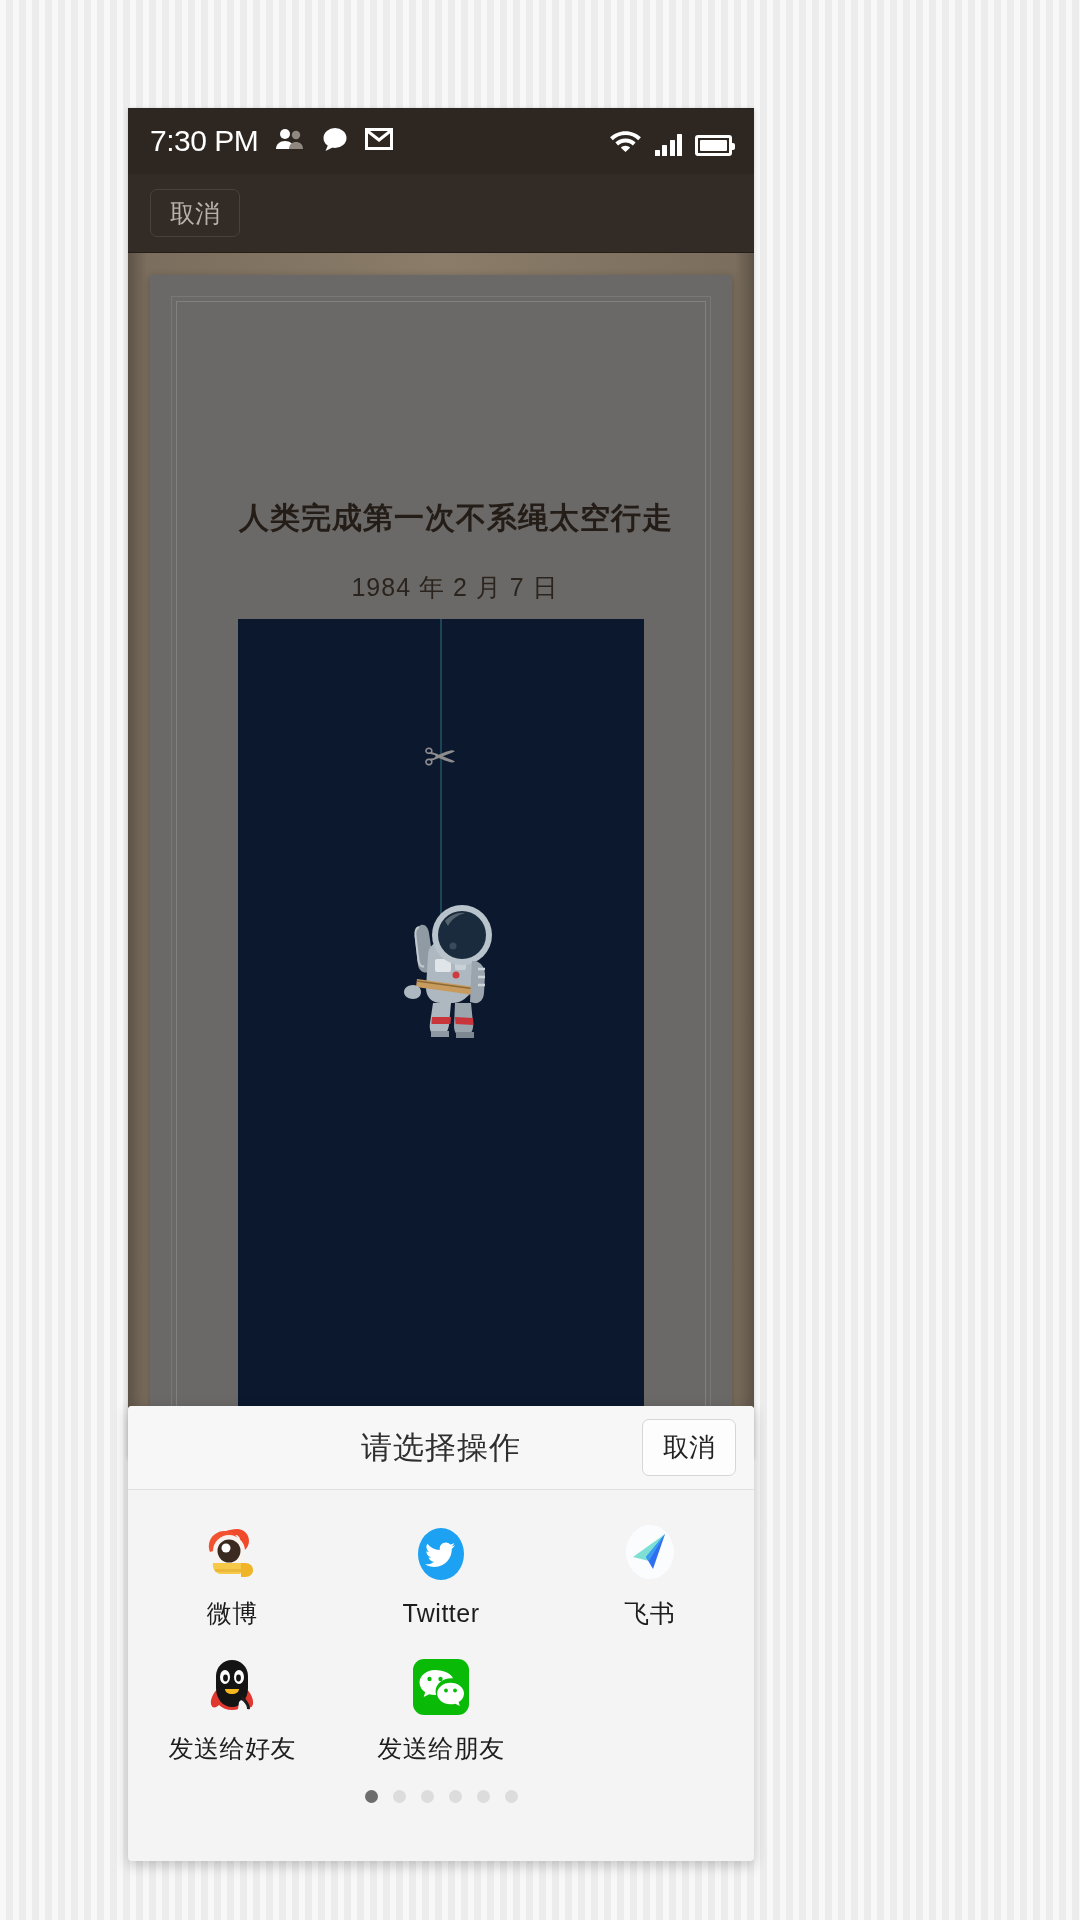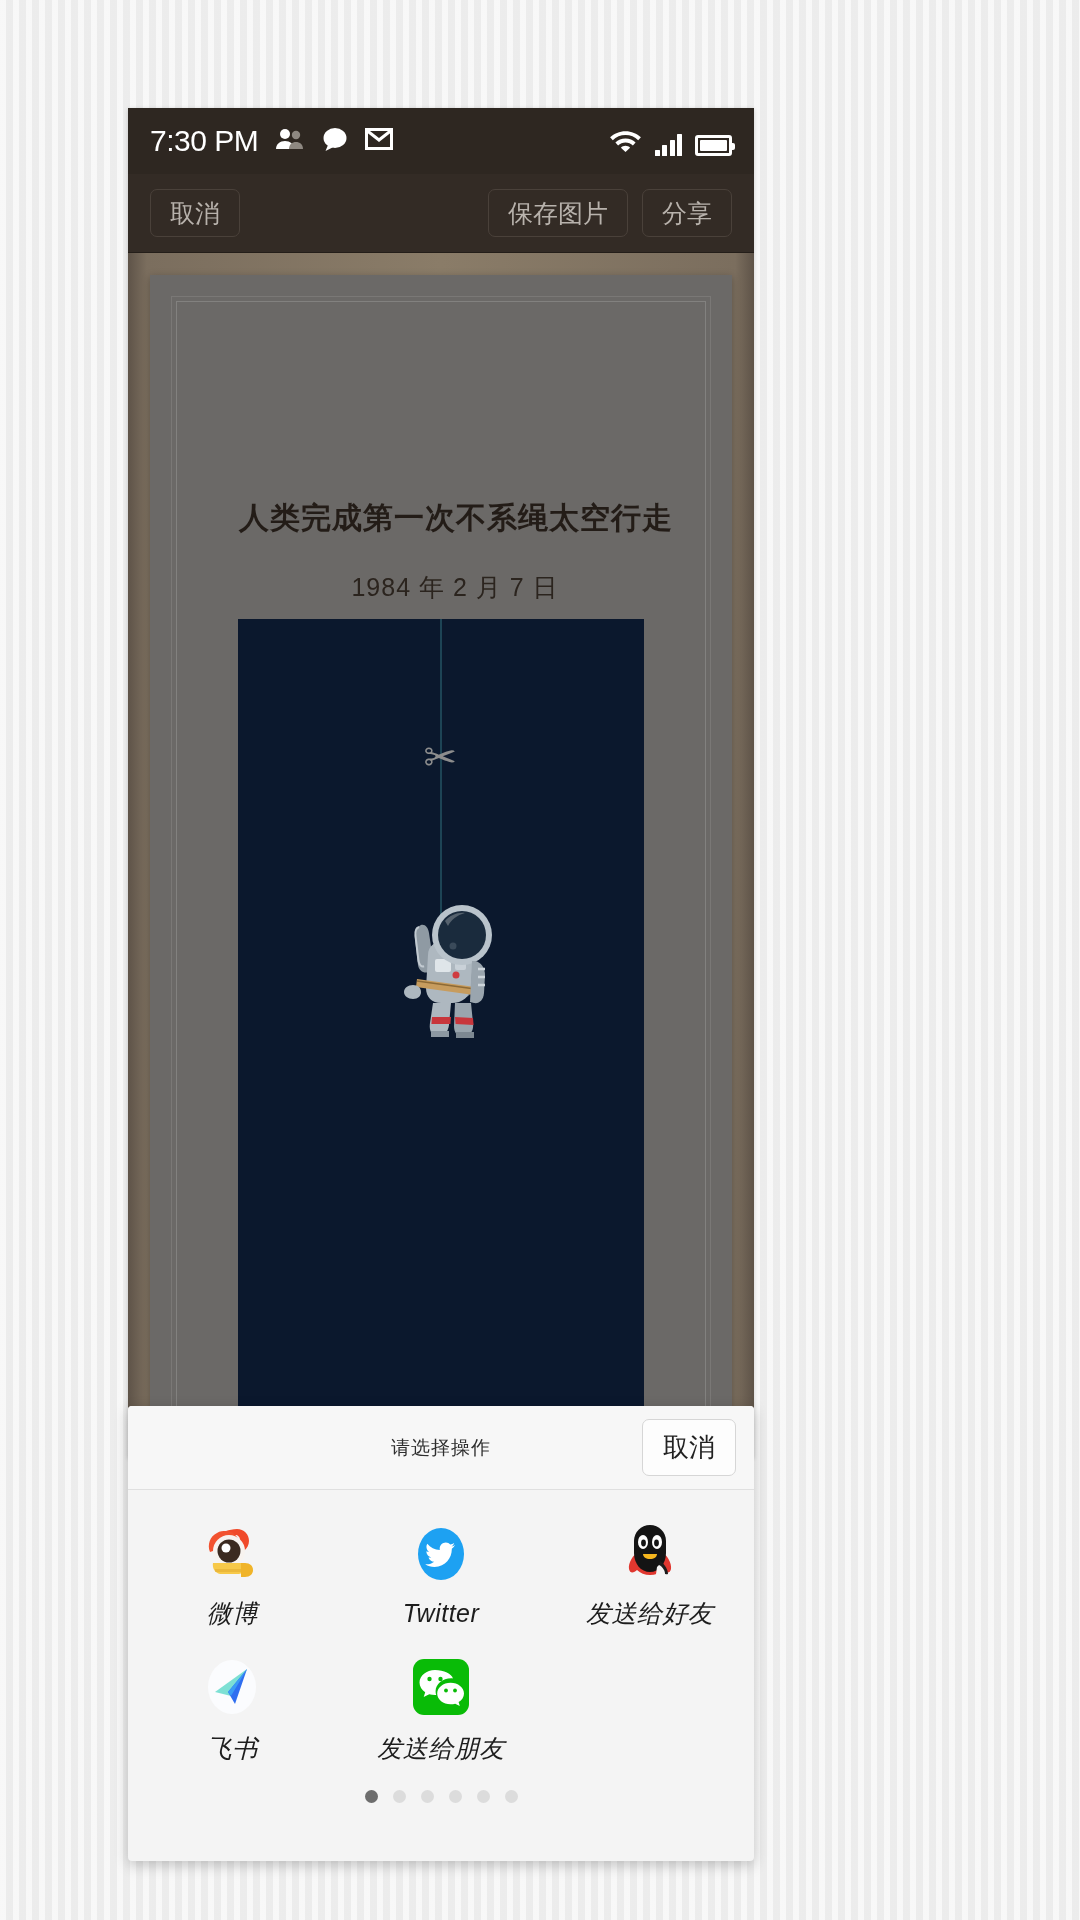--- a/index.html
+++ b/index.html
@@ -186,21 +186,21 @@
     border-bottom: 1px solid #e0e0e0;
     display: flex;
     align-items: center;
     padding: 0 18px;
     position: relative;
   }
   #sheet-title {
     position: absolute;
     left: 0; right: 0;
     text-align: center;
-    font-size: 19px;
+    font-size: 31px;
     color: #2f2f2f;
     letter-spacing: 1px;
   }
   #sheet-cancel {
     margin-left: auto;
     position: relative;
     z-index: 2;
     background: #fdfdfd;
     border: 1px solid #d6d6d6;
     border-radius: 7px;
@@ -208,21 +208,20 @@
     font-family: "Liberation Sans", "DejaVu Sans", sans-serif;
     color: #222;
     padding: 10px 20px;
     cursor: pointer;
   }
   #apps-grid {
     display: grid;
     grid-template-columns: repeat(3, 1fr);
     grid-auto-rows: 135px;
     padding: 18px 0 0 0;
-    font-style: italic;
   }
   .app {
     display: flex;
     flex-direction: column;
     align-items: center;
     justify-content: center;
     gap: 14px;
     cursor: pointer;
   }
   .app-icon { width: 62px; height: 62px; position: relative; }
@@ -284,24 +283,20 @@
           <i></i>
       </span>
       <span class="battery sicon">
           <span></span>
         </span>
     </div>
   </div>
 
   <div id="toolbar">
     <button class="tbtn">取消</button>
-    <div id="toolbar-right">
-      <button class="tbtn">保存图片</button>
-      <button class="tbtn">分享</button>
-    </div>
   </div>
 
   <div id="preview">
     <div id="card">
       <div id="card-inner-frame"></div>
       <div id="card-title">人类完成第一次不系绳太空行走</div>
       <div id="card-date">1984 年 2 月 7 日</div>
 
       <div id="illustration">
         <div id="tether"></div>
@@ -371,51 +366,51 @@
     </div>
 
     <div class="app">
       <span class="app-icon">
         <svg width="62" height="62" viewBox="0 0 62 62">
           <ellipse cx="31" cy="31" rx="23" ry="26" fill="#1da1f2"></ellipse>
           <path d="M45 22c-1 .7-2.3 1.2-3.5 1.4 1.3-.8 2.2-2 2.7-3.4-1.2.7-2.5 1.2-3.9 1.5-1.1-1.2-2.7-2-4.5-2-3.4 0-6.1 2.8-6.1 6.2 0 .5.05 1 .16 1.4-5.1-.26-9.6-2.7-12.6-6.4-.53.9-.83 2-.83 3.1 0 2.1 1.07 4 2.7 5.1-1-.03-1.94-.3-2.76-.76v.08c0 3 2.1 5.5 4.9 6.1-.5.14-1.05.2-1.6.2-.4 0-.78-.04-1.15-.1.78 2.45 3 4.2 5.67 4.25-2.08 1.64-4.7 2.62-7.55 2.62-.5 0-1-.03-1.45-.08 2.7 1.73 5.9 2.74 9.3 2.74 11.2 0 17.3-9.3 17.3-17.4v-.8c1.2-.87 2.2-1.95 3-3.2z" fill="#ffffff"></path>
         </svg>
       </span>
       <span class="app-label">Twitter</span>
+    </div>
+
+    <div class="app">
+      <span class="app-icon">
+        <svg width="62" height="62" viewBox="0 0 62 62">
+          <ellipse cx="31" cy="31" rx="24" ry="27" fill="#fbfcfe"></ellipse>
+          <path d="M14 36 L46 13 L30 40 Z" fill="#7de0d4"></path>
+          <path d="M46 13 L34 48 L27 36 Z" fill="#2f6ef0"></path>
+          <path d="M27 36 L46 13 L30 40 Z" fill="#3a9bf5"></path>
+        </svg>
+      </span>
+      <span class="app-label">飞书</span>
     </div>
 
     <div class="app">
       <span class="app-icon">
         <svg width="62" height="62" viewBox="0 0 62 62">
           <path d="M42 30c6 4 11 12 10 18-1 5-5 4-8 1-3 3-8 5-13 5s-10-2-13-5c-3 3-7 4-8-1-1-6 4-14 10-18z" fill="#e0372f"></path>
           <path d="M31 4c9 0 16 7 16 16v12c0 11-7 19-16 19s-16-8-16-19V20C15 11 22 4 31 4z" fill="#141414"></path>
           <ellipse cx="24" cy="21" rx="5" ry="7" fill="#ffffff"></ellipse>
           <ellipse cx="38" cy="21" rx="5" ry="7" fill="#ffffff"></ellipse>
           <ellipse cx="24.5" cy="22" rx="2.4" ry="3.4" fill="#141414"></ellipse>
           <ellipse cx="37.5" cy="22" rx="2.4" ry="3.4" fill="#141414"></ellipse>
           <path d="M24 33h14c0 3-3 5-7 5s-7-2-7-5z" fill="#f5b61e"></path>
           <path d="M41 40c5 3 8 9 8 13-4 1-8-2-10-5z" fill="#1c1c1c"></path>
           <path d="M40 44c4 2 6 6 6 9h-9l1-7z" fill="#f4f4f4"></path>
         </svg>
       </span>
       <span class="app-label">发送给好友</span>
     </div>
 
-    <div class="app">
-      <span class="app-icon">
-        <svg width="62" height="62" viewBox="0 0 62 62">
-          <ellipse cx="31" cy="31" rx="24" ry="27" fill="#fbfcfe"></ellipse>
-          <path d="M14 36 L46 13 L30 40 Z" fill="#7de0d4"></path>
-          <path d="M46 13 L34 48 L27 36 Z" fill="#2f6ef0"></path>
-          <path d="M27 36 L46 13 L30 40 Z" fill="#3a9bf5"></path>
-        </svg>
-      </span>
-      <span class="app-label">飞书</span>
-    </div>
-
 
     <div class="app">
       <span class="app-icon">
         <svg width="62" height="62" viewBox="0 0 62 62">
           <rect x="3" y="3" width="56" height="56" rx="11" fill="#09bb07"></rect>
           <path d="M25 14c-8.5 0-15.5 5.6-15.5 12.6 0 3.9 2.2 7.4 5.7 9.7l-1.5 4.7 5.5-2.8c1.8.5 3.8.8 5.8.8h1.2c-.4-1.2-.6-2.4-.6-3.7 0-7.2 7-13 15.6-13 .6 0 1.2 0 1.8.1C41.6 17.9 34 14 25 14z" fill="#ffffff"></path>
           <circle cx="19.5" cy="23" r="2.2" fill="#09bb07"></circle>
           <circle cx="30.5" cy="23" r="2.2" fill="#09bb07"></circle>
           <path d="M54 37.5c0-6-6-10.8-13.4-10.8S27.2 31.5 27.2 37.5 33.2 48.3 40.6 48.3c1.6 0 3.2-.2 4.6-.6l4.6 2.4-1.2-4c3.3-2 5.4-5 5.4-8.6z" fill="#ffffff"></path>
           <circle cx="36" cy="34.5" r="1.9" fill="#09bb07"></circle>

